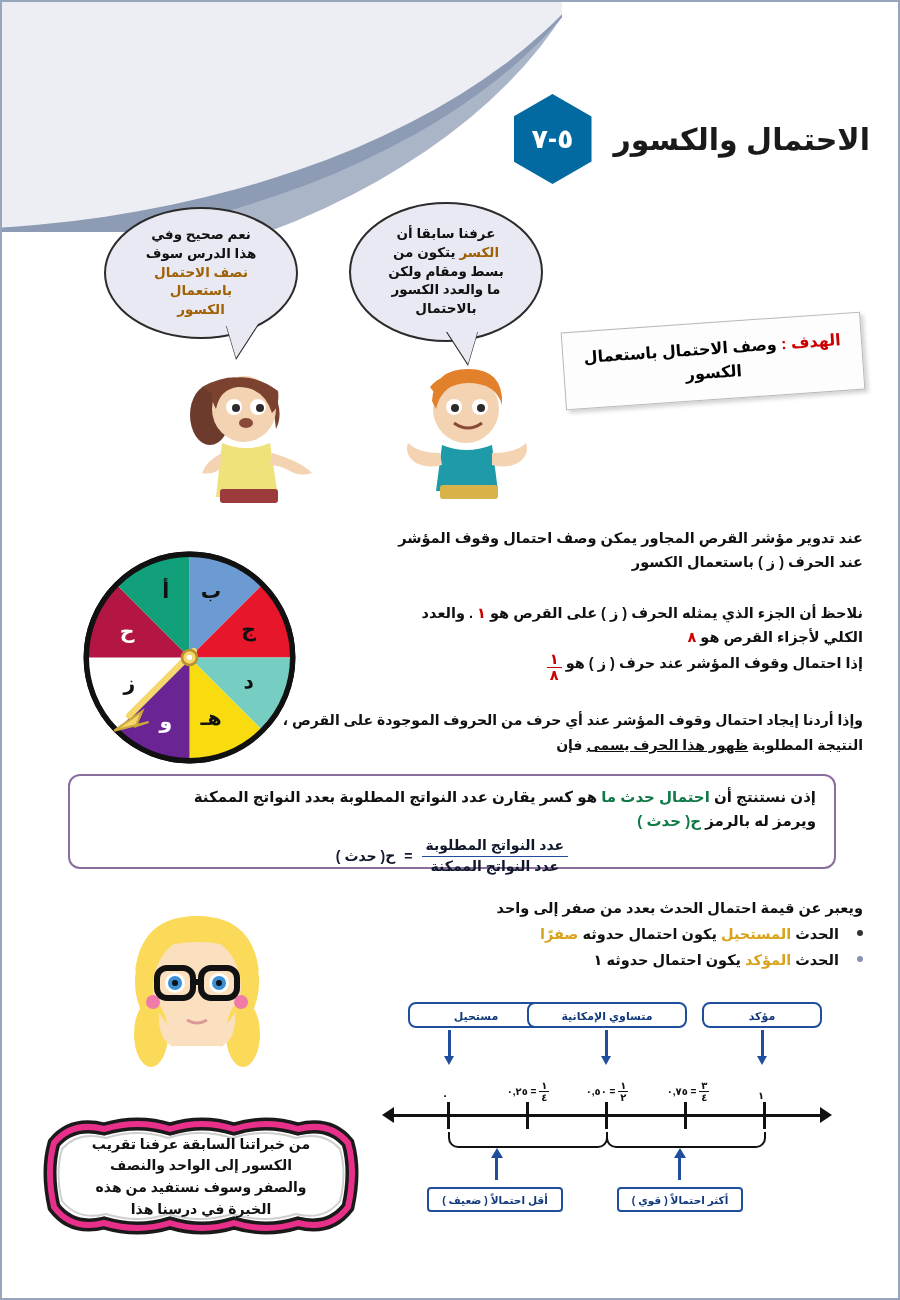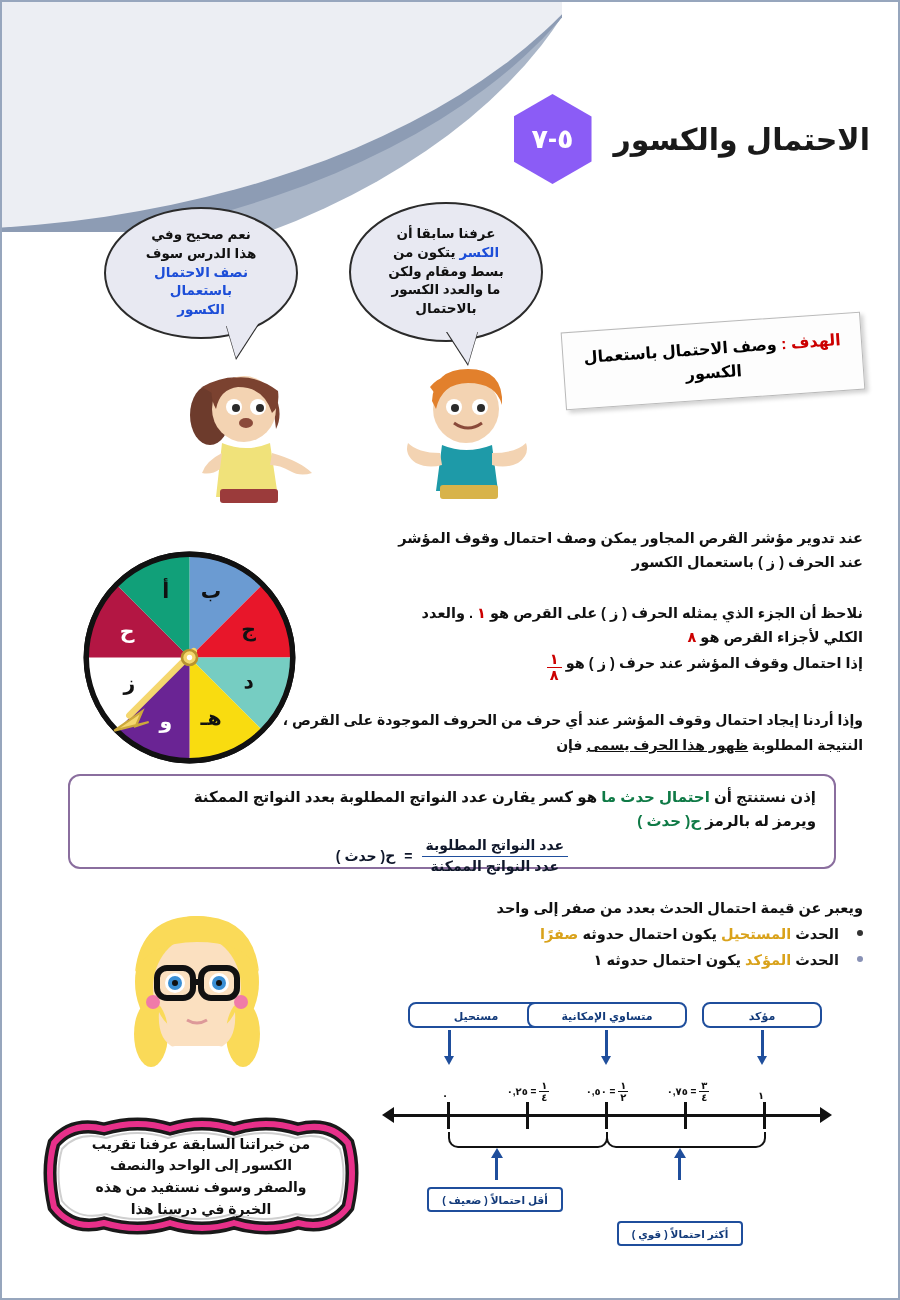--- a/index.html
+++ b/index.html
@@ -28,35 +28,35 @@
     transform:rotate(-2deg);
   }
   .swoosh-c{
     position:absolute;left:-40px;top:-185px;width:700px;height:400px;
     background:#eceef3;border-bottom-right-radius:100% 100%;
     transform:rotate(-2deg);
   }
   
   .header{position:absolute;right:28px;top:92px;display:flex;align-items:center;gap:22px;}
   .hexagon{
-    width:78px;height:90px;background:#8b5cf6;
+    width:78px;height:90px;background:#0369a1;
     clip-path:polygon(50% 0%,100% 25%,100% 75%,50% 100%,0% 75%,0% 25%);
     display:flex;align-items:center;justify-content:center;
     color:#ffffff;font-size:27px;font-weight:bold;letter-spacing:1px;
   }
   .title{font-size:30px;font-weight:bold;color:#1a1a1a;white-space:nowrap;}
 
   
   .bubble{
     position:absolute;background:#e8e9f2;border:2px solid #2b2b2b;
     border-radius:50%;display:flex;align-items:center;justify-content:center;
     text-align:center;line-height:1.38;font-weight:bold;color:#111;
   }
   .bubble .ln{display:block;}
-  .bubble .red{color:#1d4ed8;text-align:center;}
+  .bubble .red{color:#a16207;text-align:center;}
   .bub1{right:600px;top:205px;width:190px;height:128px;font-size:13.5px;}
   .bub2{right:355px;top:200px;width:190px;height:136px;font-size:13.5px;}
   .tail{position:absolute;width:0;height:0;}
   .tail1{right:640px;top:322px;border-left:10px solid transparent;border-right:22px solid transparent;border-top:34px solid #e8e9f2;filter:drop-shadow(0 2px 0 #2b2b2b);}
   .tail2{right:420px;top:328px;border-left:22px solid transparent;border-right:10px solid transparent;border-top:34px solid #e8e9f2;filter:drop-shadow(0 2px 0 #2b2b2b);}
 
   
   .goal{
     position:absolute;right:35px;top:320px;width:300px;height:78px;
     background:#fdfdfd;border:1px solid #b9b9b9;
@@ -132,21 +132,21 @@
   .tick{position:absolute;top:100px;width:3px;height:27px;background:#111;}
   .brace{position:absolute;height:14px;border:2px solid #111;border-top:none;border-radius:0 0 10px 10px;}
   .upar{position:absolute;width:0;height:0;border-left:6px solid transparent;border-right:6px solid transparent;border-bottom:10px solid #1f4e9c;}
   .ustem{position:absolute;width:3px;background:#1f4e9c;}
   .likebox{
     position:absolute;border:2px solid #1f4e9c;border-radius:4px;background:#fff;
     color:#123a7a;font-size:10.5px;font-weight:bold;text-align:center;
     height:25px;line-height:23px;box-sizing:border-box;
   }
   .lb-low{left:35px;top:185px;width:136px;}
-  .lb-high{left:225px;top:185px;width:126px;margin-top:34px;}
+  .lb-high{left:225px;top:185px;width:126px;}
 
   
   .pinkframe{
     position:absolute;left:40px;top:1115px;width:318px;height:120px;
   }
   .pinkframe .inner{
     position:absolute;inset:0;
     display:flex;align-items:center;justify-content:center;
     text-align:center;color:#111;font-weight:bold;font-size:14px;line-height:1.55;
     padding:16px 26px;box-sizing:border-box;

